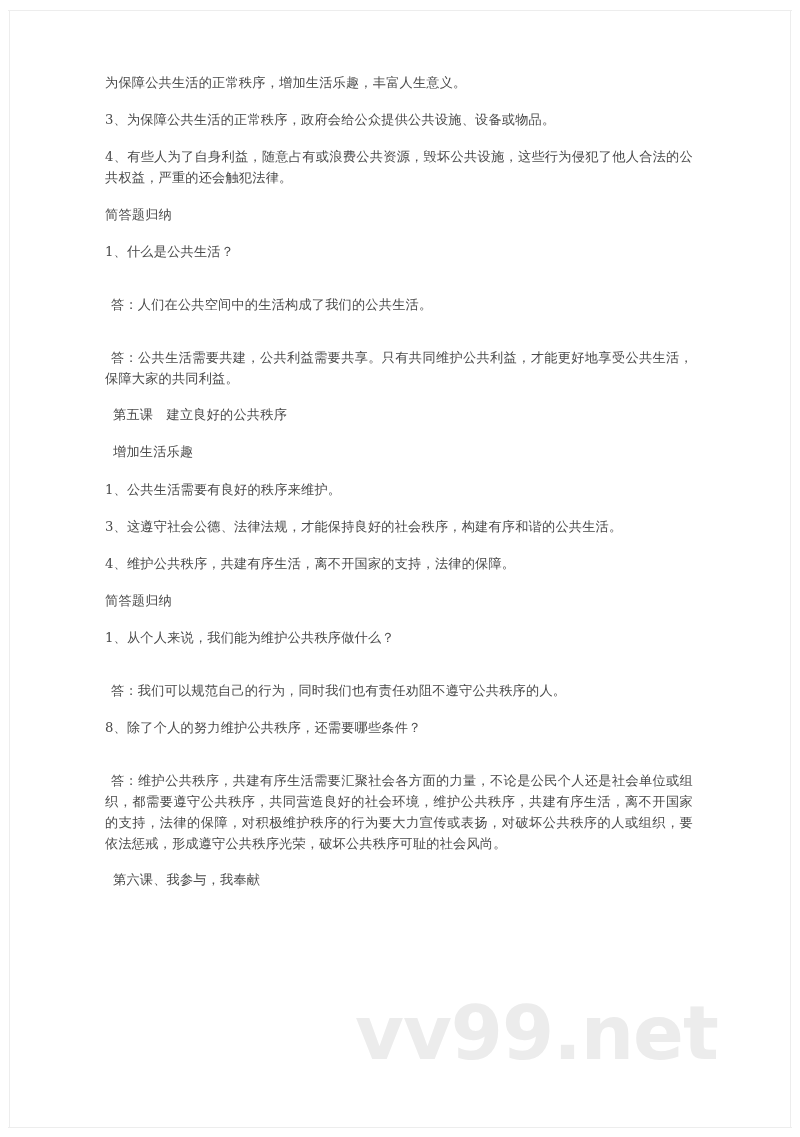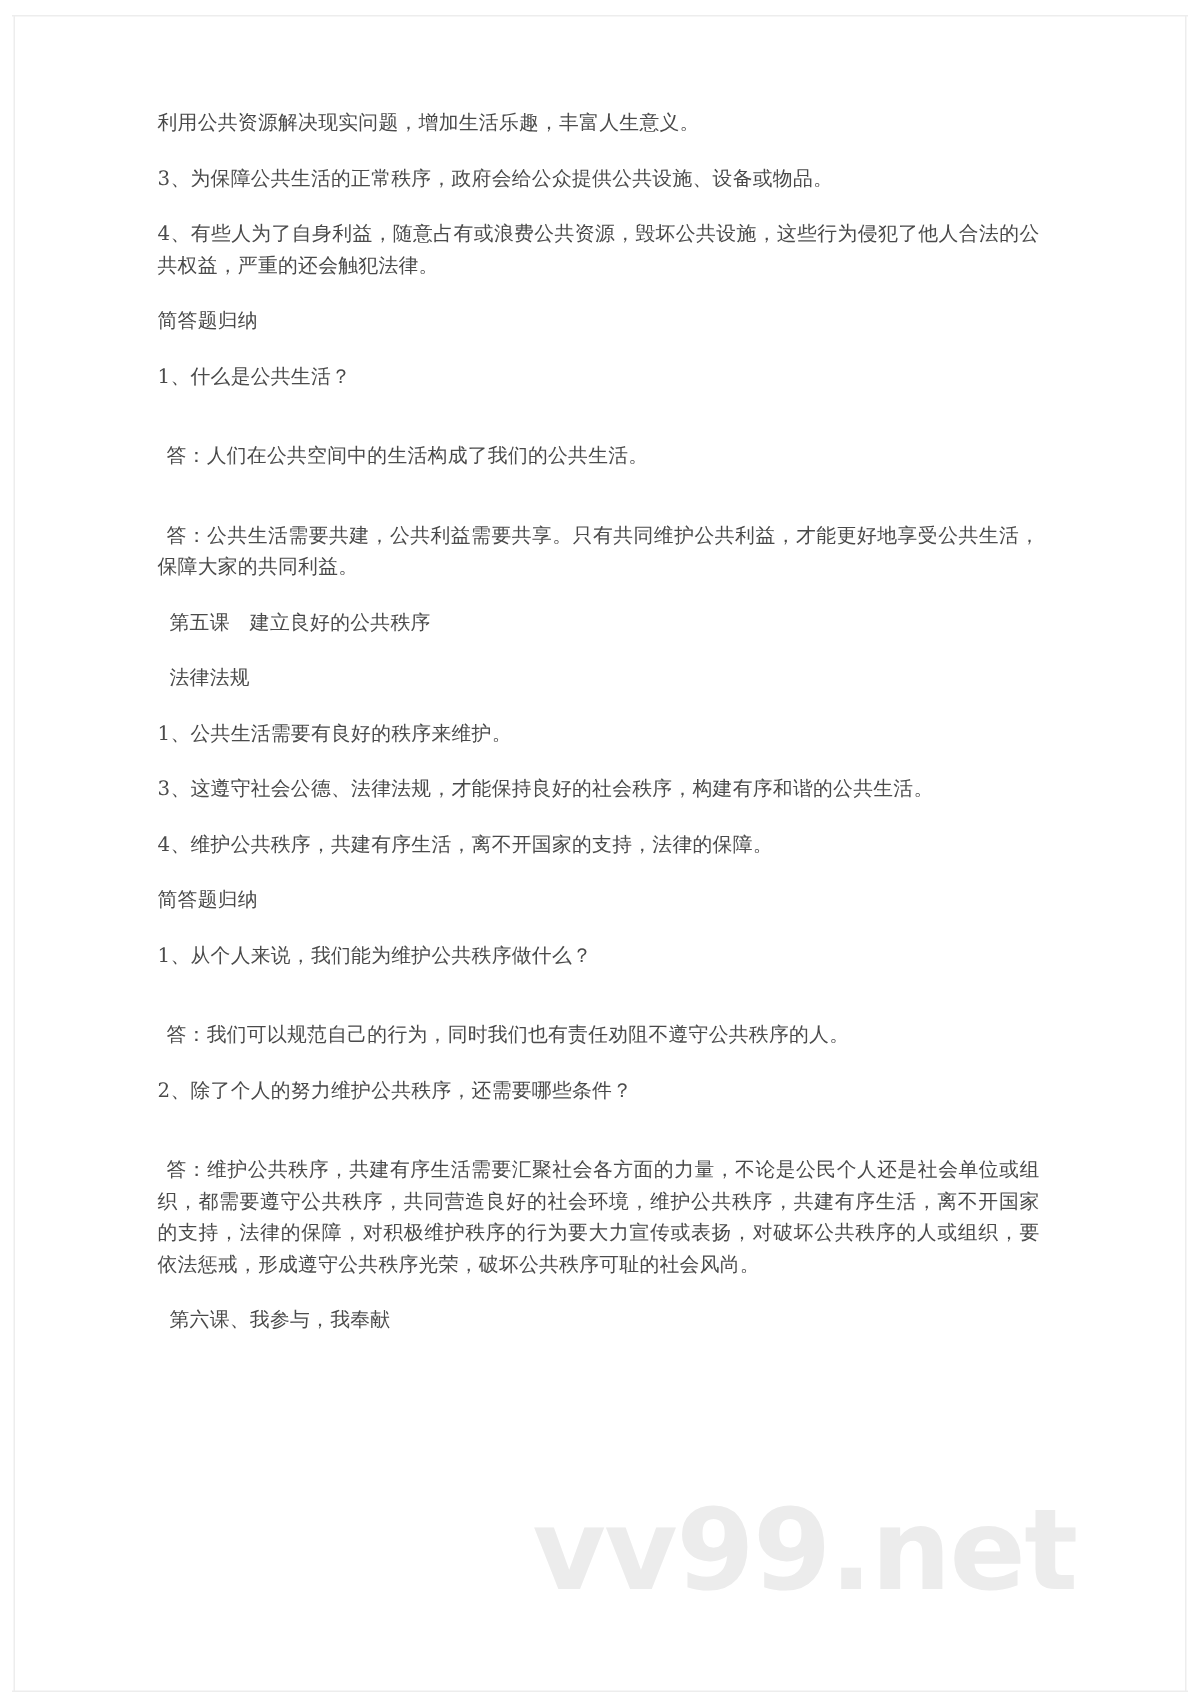--- a/index.html
+++ b/index.html
@@ -80,33 +80,33 @@
 <div id="page">
 
   <div class="frame-line frame-top"></div>
   <div class="frame-line frame-bottom"></div>
   <div class="frame-line frame-left"></div>
   <div class="frame-line frame-right"></div>
 
   <div id="watermark">vv99.net</div>
 
   <div id="content">
-      <p class="para">利用公共资源解决现实问题，增加生活乐趣，丰富人生意义。</p>
+      <p class="para">为保障公共生活的正常秩序，增加生活乐趣，丰富人生意义。</p>
       <p class="para">3、为保障公共生活的正常秩序，政府会给公众提供公共设施、设备或物品。</p>
       <p class="para">4、有些人为了自身利益，随意占有或浪费公共资源，毁坏公共设施，这些行为侵犯了他人合法的公共权益，严重的还会触犯法律。</p>
       <p class="para">简答题归纳</p>
       <p class="para">1、什么是公共生活？</p>
       <p class="para answer">答：人们在公共空间中的生活构成了我们的公共生活。</p>
       <p class="para answer">答：公共生活需要共建，公共利益需要共享。只有共同维护公共利益，才能更好地享受公共生活，保障大家的共同利益。</p>
       <p class="para indent">第五课　建立良好的公共秩序</p>
-      <p class="para indent">法律法规</p>
+      <p class="para indent">增加生活乐趣</p>
       <p class="para">1、公共生活需要有良好的秩序来维护。</p>
       <p class="para">3、这遵守社会公德、法律法规，才能保持良好的社会秩序，构建有序和谐的公共生活。</p>
       <p class="para">4、维护公共秩序，共建有序生活，离不开国家的支持，法律的保障。</p>
       <p class="para">简答题归纳</p>
       <p class="para">1、从个人来说，我们能为维护公共秩序做什么？</p>
       <p class="para answer">答：我们可以规范自己的行为，同时我们也有责任劝阻不遵守公共秩序的人。</p>
-      <p class="para">2、除了个人的努力维护公共秩序，还需要哪些条件？</p>
+      <p class="para">8、除了个人的努力维护公共秩序，还需要哪些条件？</p>
       <p class="para answer">答：维护公共秩序，共建有序生活需要汇聚社会各方面的力量，不论是公民个人还是社会单位或组织，都需要遵守公共秩序，共同营造良好的社会环境，维护公共秩序，共建有序生活，离不开国家的支持，法律的保障，对积极维护秩序的行为要大力宣传或表扬，对破坏公共秩序的人或组织，要依法惩戒，形成遵守公共秩序光荣，破坏公共秩序可耻的社会风尚。</p>
       <p class="para indent">第六课、我参与，我奉献</p>
     </div>
 
 </div>
 
 </body></html>

